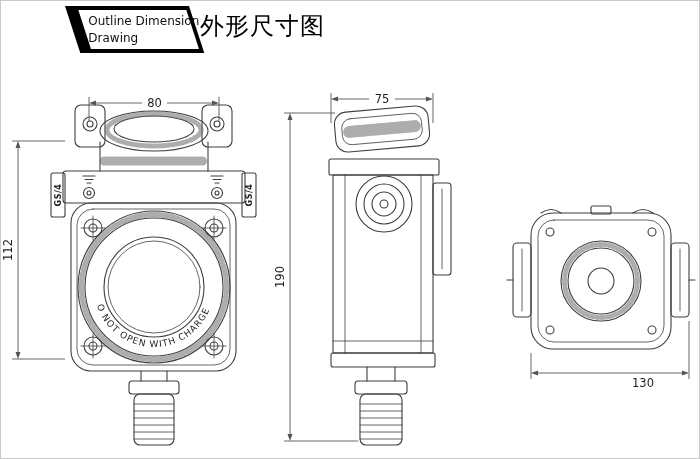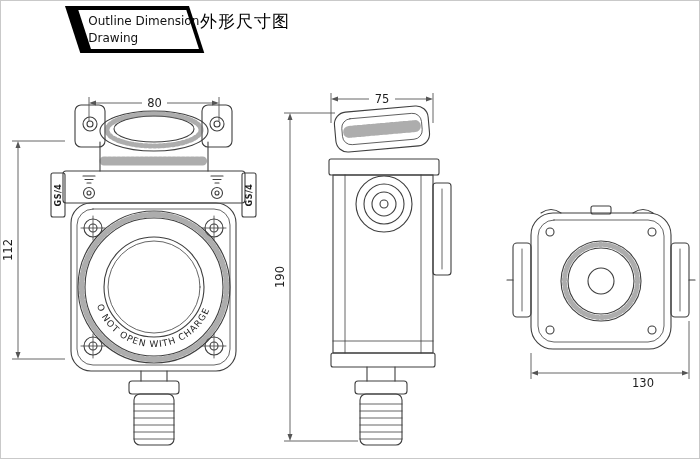--- a/index.html
+++ b/index.html
@@ -14,21 +14,21 @@
     background:#000;transform:skewX(18deg);transform-origin:top left;
   }
   .banner-card{
     position:absolute;left:12px;top:4px;width:108px;height:39px;background:#fff;
   }
   .banner-text{
     transform:skewX(-18deg);transform-origin:top left;
     padding:3px 0 0 10px;font-size:12px;line-height:1.45;color:#111;white-space:nowrap;
   }
   .title-cn{
-    position:absolute;left:199px;top:9px;font-size:17px;color:#000;
+    position:absolute;left:199px;top:9px;font-size:24px;color:#000;
     letter-spacing:1px;font-weight:500;
   }
   
   svg.drawing{position:absolute;left:0;top:0;}
   svg .outline{stroke:#3f3f3f;fill:none;stroke-width:1.1;stroke-linecap:round;}
   svg .thin{stroke-width:0.8;}
   svg .knurl{stroke:#6a6a6a;fill:none;opacity:.55;}
   svg .dim{stroke:#555;fill:none;stroke-width:0.9;}
   svg .dim-arrow{fill:#555;stroke:none;}
   svg text{font-family:"DejaVu Sans","Liberation Sans",sans-serif;fill:#1d1d1d;stroke:none;}

